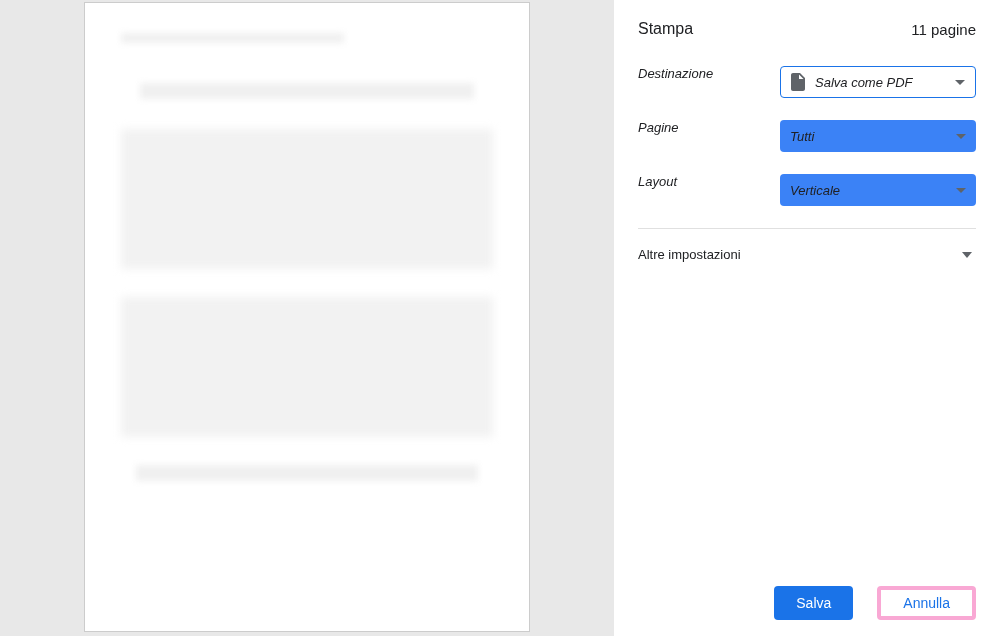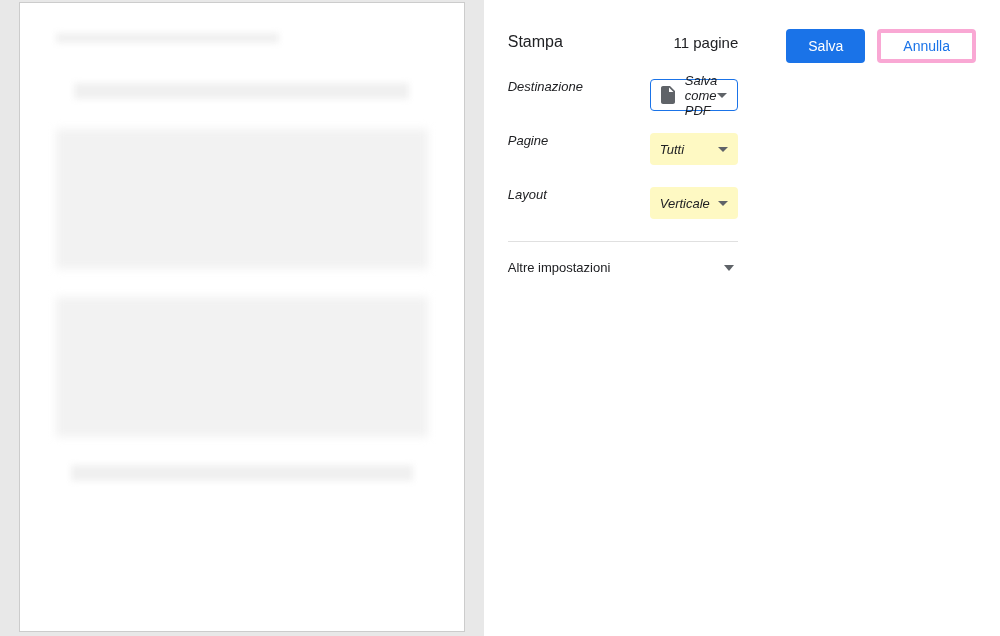--- a/index.html
+++ b/index.html
@@ -59,23 +59,22 @@
       border: 2px solid #f0f0f0;
     }
     .preview-scroll::-webkit-scrollbar-button {
       background: #f0f0f0;
       height: 16px;
     }
     .sidebar {
       flex: 1;
       background: #fff;
       display: flex;
-      flex-direction: row;
-      position: relative;
-      margin-top: 13px;
+      flex-direction: column;
+      position: relative;
     }
     .sidebar-content {
       padding: 20px 24px;
       flex: 1;
     }
     .header-row {
       display: flex;
       justify-content: space-between;
       align-items: center;
       margin-bottom: 28px;
@@ -98,21 +97,21 @@
       width: 142px;
       font-size: 13px;
       color: #202124;
     }
     .setting-control {
       flex: 1;
     }
     .select-box {
       width: 100%;
       height: 32px;
-      background: #fef9c3;
+      background: #3b82f6;
       border: none;
       border-radius: 4px;
       display: flex;
       align-items: center;
       padding: 0 10px;
       font-size: 13px;
       color: #202124;
       cursor: pointer;
       position: relative;
     }
@@ -156,21 +155,21 @@
       height: 0;
       border-left: 5px solid transparent;
       border-right: 5px solid transparent;
       border-top: 6px solid #5f6368;
       margin-right: 4px;
     }
     .footer {
       padding: 16px 24px;
       display: flex;
       justify-content: flex-end;
-      gap: 12px;
+      gap: 24px;
     }
     .btn {
       height: 34px;
       padding: 0 22px;
       border-radius: 4px;
       font-size: 14px;
       cursor: pointer;
       border: none;
       display: flex;
       align-items: center;

